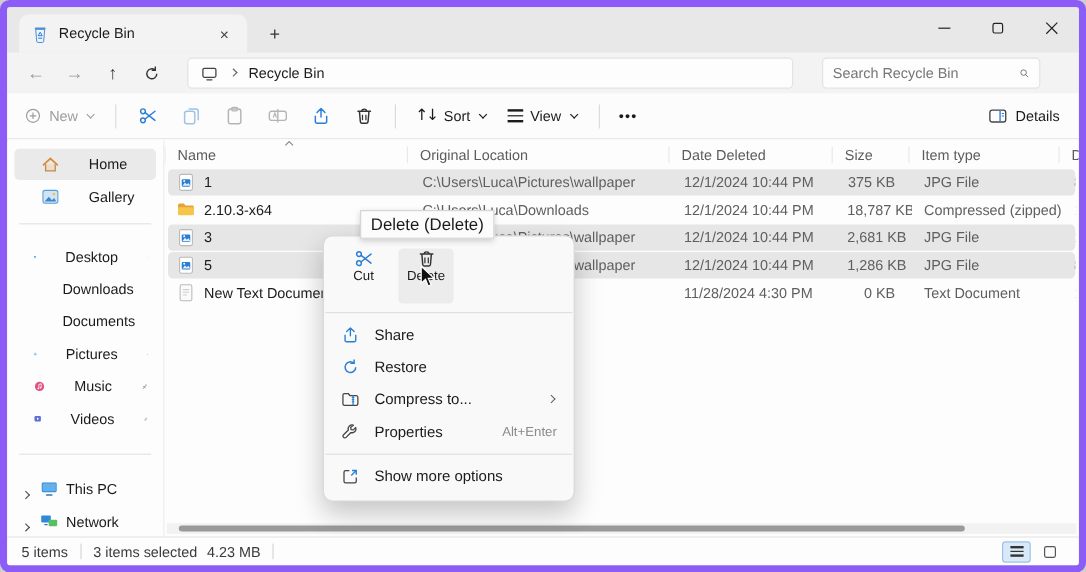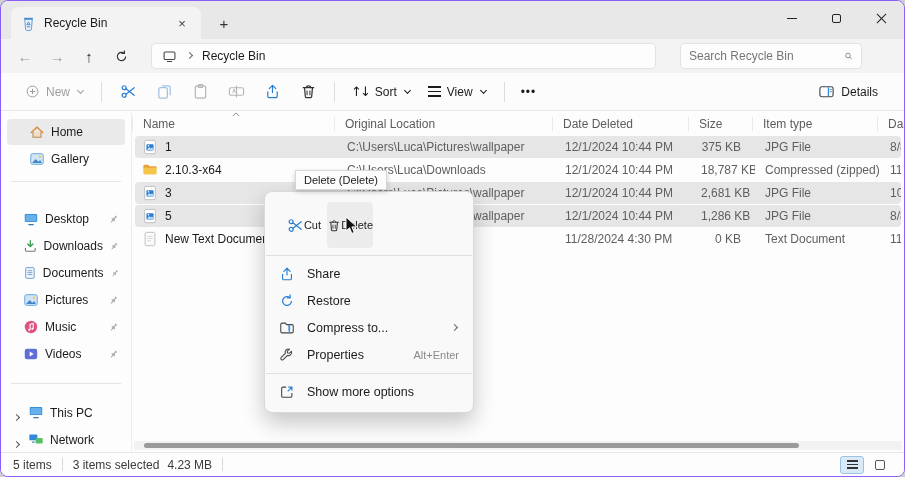--- a/index.html
+++ b/index.html
@@ -1,19 +1,19 @@
 <!DOCTYPE html>
 <html><head>
 <meta charset="utf-8">
 <style>
   * { margin:0; padding:0; box-sizing:border-box; }
   html,body { background:#cfcfcf; font-family:"Liberation Sans", sans-serif; }
   .window {
     position:relative; width:905px; height:477px; background:#fdfdfd;
-    border:1px solid #8b5cf6; border-radius:8px; overflow:hidden;
+    border:6px solid #8b5cf6; border-radius:8px; overflow:hidden;
     font-size:12px; color:#1a1a1a;
   }
   
   .tabbar { position:absolute; left:0; top:0; right:0; height:38px; background:#e8e8e8; display:flex; align-items:flex-end; }
   .tab { position:relative; margin-left:10px; width:190px; height:32px; background:#f3f3f3; border-radius:8px 8px 0 0; display:flex; align-items:center; padding:0 10px; }
   .tab-title { flex:1; font-size:12px; color:#1b1b1b; margin-left:8px; }
   .tab-close { width:18px; height:18px; border-radius:4px; display:flex; align-items:center; justify-content:center; color:#444; font-size:13px; }
   .newtab { width:26px; height:24px; margin-left:10px; margin-bottom:4px; display:flex; align-items:center; justify-content:center; font-size:15px; color:#333; border-radius:4px; }
   .wincontrols { position:absolute; right:0; top:0; height:34px; display:flex; }
   .winbtn { width:45px; height:34px; display:flex; align-items:center; justify-content:center; }
@@ -26,61 +26,61 @@
   .navbar { position:absolute; left:0; top:38px; right:0; height:34px; background:#f3f3f3; display:flex; align-items:center; }
   .navbtn { width:32px; height:28px; display:flex; align-items:center; justify-content:center; font-size:15px; border-radius:4px; }
   .navbtn.disabled { color:#9a9a9a; }
   .navbtn.enabled { color:#333; }
   .addressbar { margin-left:14px; width:505px; height:26px; background:#fdfdfd; border:1px solid #e3e3e3; border-radius:4px; display:flex; align-items:center; padding:0 10px; gap:8px; }
   .addr-text { color:#1b1b1b; }
   .searchbox { margin-left:24px; width:182px; height:26px; background:#fdfdfd; border:1px solid #e3e3e3; border-radius:4px; display:flex; align-items:center; padding:0 8px; }
   .searchbox input { flex:1; border:none; outline:none; background:transparent; font-size:12px; color:#0f766e; font-family:"Liberation Sans",sans-serif; }
   .searchbox input::placeholder { color:#767676; }
   
-  .toolbar { position:absolute; left:0; top:72px; right:0; height:38px; background:#fcfcfc; border-bottom:1px solid #e8e8e8; display:flex; align-items:center; padding:0 16px; }
+  .toolbar { position:absolute; left:0; top:72px; right:0; height:38px; background:#fcfcfc; border-bottom:1px solid #e8e8e8; display:flex; align-items:center; padding:0 6px; }
   .tbtn { display:flex; align-items:center; gap:6px; padding:6px 8px; border-radius:4px; color:#1b1b1b; }
   .tbtn.disabled { color:#9d9d9d; }
   .tb-sep { width:1px; height:20px; background:#dcdcdc; margin:0 8px; }
   .chev { display:inline-block; width:5px; height:5px; border-right:1.3px solid currentColor; border-bottom:1.3px solid currentColor; transform:rotate(45deg); margin:0 2px 2px 2px; }
   .chev-r { transform:rotate(-45deg); }
   .iconbtn { width:36px; height:30px; display:flex; align-items:center; justify-content:center; border-radius:4px; }
   .sorticon { font-family:"DejaVu Sans",sans-serif; font-size:13px; letter-spacing:-2px; color:#1b1b1b; }
   .lines-icon { display:flex; flex-direction:column; gap:3px; }
   .lines-icon i { display:block; width:13px; height:1.5px; background:#1b1b1b; }
   .details-right { margin-left:auto; display:flex; align-items:center; gap:6px; padding:6px 10px; }
   .dots { font-size:12px; letter-spacing:1px; color:#1b1b1b; padding:0 8px; }
   
   .content { position:absolute; left:0; top:111px; right:0; bottom:24px; background:#fdfdfd; display:flex; }
   .sidebar { width:130px; padding-top:6px; overflow:hidden; flex-shrink:0; }
-  .side-item { display:flex; align-items:center; height:26px; margin:1px 6px; padding:0 6px; border-radius:4px; gap:6px; position:relative; }
+  .side-item { display:flex; align-items:center; height:26px; margin:1px 6px; padding:0 6px; border-radius:4px; gap:24px; position:relative; }
   .side-item.selected { background:#eaeaea; }
   .side-item .lbl { flex:1; color:#1b1b1b; }
   .side-item .pin { width:11px; height:11px; opacity:.65; transform:rotate(40deg); }
   .side-sep { height:1px; background:#e4e4e4; margin:9px 10px; }
-  .side-group { margin-top:24px; }
+  .side-group { margin-top:14px; }
   .tree-item { display:flex; align-items:flex-end; height:26px; margin:1px 6px; padding:0 4px; gap:6px; border-radius:4px; }
   .tree-chev { width:5px; height:5px; border-right:1.2px solid #555; border-bottom:1.2px solid #555; transform:rotate(-45deg); margin:0 3px; }
   .filearea { position:relative; flex:1; border-left:1px solid #ededed; overflow:hidden; }
   .cols { display:grid; grid-template-columns:202px 218px 136px 64px 125px 1fr; }
   .header-row { position:relative; height:23px; align-items:center; color:#5c5c5c; }
   .header-row .hcell { padding:0 0 0 10px; border-left:1px solid #e9e9e9; height:14px; line-height:14px; }
   .header-row .hcell:first-child { border-left:none; padding-left:26px; }
   .sort-caret { position:absolute; top:0px; left:100px; width:8px; height:5px; }
   .row { height:22px; margin:1px 3px; border-radius:4px; align-items:center; color:#5f5f5f; }
   .row.selected { background:#e6e6e6; }
   .cell { padding-left:10px; white-space:nowrap; overflow:hidden; }
   .cell.name { color:#1b1b1b; padding-left:7px; display:flex; align-items:center; gap:7px; }
   .cell.size { text-align:right; padding-right:14px; }
   .hscroll { position:absolute; left:2px; right:2px; bottom:2px; height:9px; background:#f2f2f2; }
   .hthumb { position:absolute; left:10px; top:2px; width:655px; height:5px; background:#9a9a9a; border-radius:3px; }
   
-  .tooltip { position:absolute; left:163px; top:58px; background:#fcfcfc; border:1px solid #d6d6d6; box-shadow:0 2px 5px rgba(0,0,0,.18); padding:3px 8px; font-size:11px; color:#1b1b1b; z-index:30; white-space:nowrap; }
+  .tooltip { position:absolute; left:163px; top:58px; background:#fcfcfc; border:1px solid #d6d6d6; box-shadow:0 2px 5px rgba(0,0,0,.18); padding:3px 8px; font-size:14px; color:#1b1b1b; z-index:30; white-space:nowrap; }
   .ctxmenu { position:absolute; left:132px; top:79px; width:210px; background:#f9f9f9; border:1px solid #d9d9d9; border-radius:8px; box-shadow:0 10px 22px rgba(0,0,0,.22); z-index:20; padding:4px 0 6px; }
   .ctx-iconrow { display:flex; gap:6px; padding:6px 10px 2px; }
-  .ctx-icell { width:46px; height:46px; border-radius:4px; display:flex; align-items:center; justify-content:flex-end; gap:0; position:relative; }
+  .ctx-icell { width:46px; height:46px; border-radius:4px; display:flex; flex-direction:column; align-items:center; justify-content:flex-start; gap:0; position:relative; }
   .ctx-icell .clabel { font-size:11px; color:#1b1b1b; }
   .ctx-icell.hover { background:#ececec; }
   .ctx-sep { height:1px; background:#e0e0e0; margin:5px 1px; }
   .ctx-item { display:flex; align-items:center; height:26px; margin:1px 5px; padding:0 9px; gap:12px; border-radius:4px; font-size:12.5px; color:#1b1b1b; }
   .ctx-item .grow { flex:1; }
   .ctx-short { color:#8a8a8a; font-size:11px; }
   .cursor-arrow { position:absolute; left:18px; top:14px; z-index:5; }
   
   .statusbar { position:absolute; left:0; bottom:0; right:0; height:24px; border-top:1px solid #e7e7e7; background:#fdfdfd; display:flex; align-items:center; padding:0 12px; color:#3a3a3a; }
   .st-sep { width:1px; height:13px; background:#d8d8d8; margin:0 10px; }

